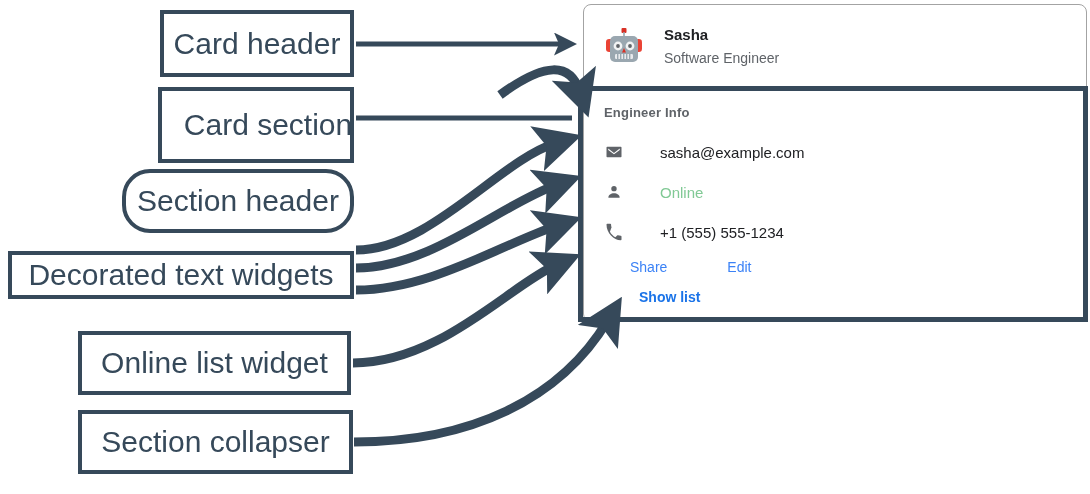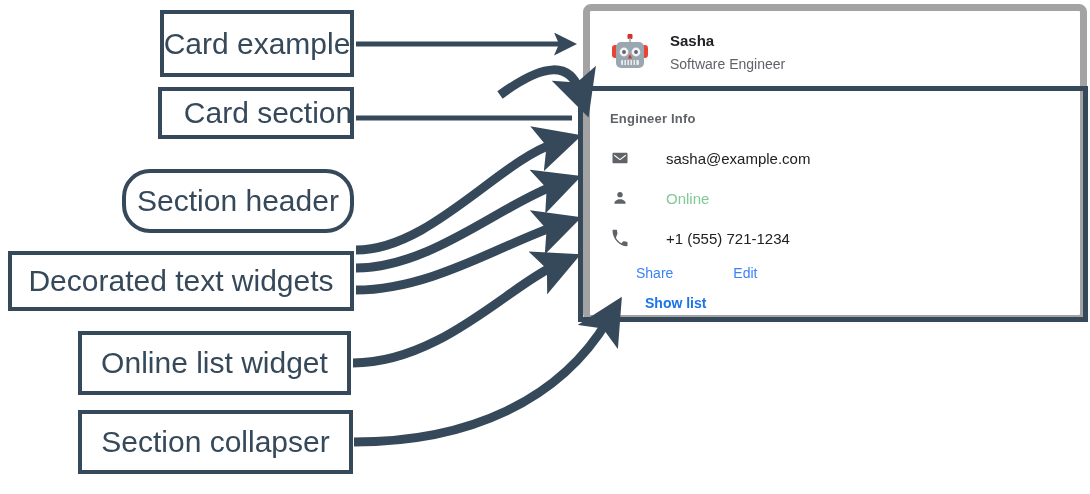--- a/index.html
+++ b/index.html
@@ -26,21 +26,21 @@
     z-index:40;
     white-space:nowrap;
   }
 
   
   #card{
     position:absolute;
     left:583px;top:4px;width:504px;height:318px;
     box-sizing:border-box;
     background:#ffffff;
-    border:7px solid #a3a3a3;
+    border:1px solid #a3a3a3;
     border-radius:8px;
     z-index:10;
   }
   #card-header{
     position:absolute;left:0;top:0;width:100%;height:82px;
     display:flex;align-items:center;
     box-sizing:border-box;
     padding-left:16px;
   }
   #avatar{
@@ -154,21 +154,21 @@
         </span>
         <span class="row-text green">Online</span>
       </div>
 
       <div class="row">
         <span class="row-icon">
           <svg width="18" height="18" viewBox="0 0 24 24" fill="#5f6368">
             <path d="M6.6 10.8c1.6 3.1 4.1 5.6 7.2 7.2l2.4-2.4c.3-.3.7-.4 1.1-.3 1.2.4 2.4.6 3.7.6.6 0 1 .4 1 1V21c0 .6-.4 1-1 1C11.6 22 2 12.4 2 1c0-.6.4-1 1-1h4.1c.6 0 1 .4 1 1 0 1.3.2 2.5.6 3.7.1.4 0 .8-.3 1.1z" transform="translate(0,1)"></path>
           </svg>
         </span>
-        <span class="row-text">+1 (555) 721-1234</span>
+        <span class="row-text">+1 (555) 555-1234</span>
       </div>
 
       <div class="btnrow">
         <span class="linkbtn share">Share</span>
         <span class="linkbtn edit">Edit</span>
       </div>
 
       <div class="collapser">Show list</div>
     </div>
   </div>
@@ -194,32 +194,32 @@
 
     <path d="M356,268 C430,268 500,205 556,185" fill="none" stroke="#36495a" stroke-width="9" marker-end="url(#ah)"></path>
     <path d="M356,290 C430,290 500,245 556,226" fill="none" stroke="#36495a" stroke-width="9" marker-end="url(#ah)"></path>
 
     <path d="M353,363 C440,363 510,285 556,265" fill="none" stroke="#36495a" stroke-width="9" marker-end="url(#ah)"></path>
 
     <path d="M354,442 C470,442 560,400 608,320" fill="none" stroke="#36495a" stroke-width="9" marker-end="url(#ah)"></path>
   </svg>
 
   <div class="callout" style="left:160px;top:10px;width:194px;height:67px;">
-    <span>Card example</span>
-  </div>
-
-  <div class="callout" style="left:158px;top:87px;width:196px;height:52px;padding-left:24px;">
+    <span>Card header</span>
+  </div>
+
+  <div class="callout" style="left:158px;top:87px;width:196px;height:76px;padding-left:24px;">
     <span>Card section</span>
   </div>
 
   <div class="callout" style="left:122px;top:169px;width:232px;height:64px;border-radius:28px;">
     <span>Section header</span>
   </div>
 
-  <div class="callout" style="left:8px;top:251px;width:346px;height:60px;">
+  <div class="callout" style="left:8px;top:251px;width:346px;height:48px;">
     <span>Decorated text widgets</span>
   </div>
 
   <div class="callout" style="left:78px;top:331px;width:273px;height:64px;">
     <span>Online list widget</span>
   </div>
 
   <div class="callout" style="left:78px;top:410px;width:275px;height:64px;">
     <span>Section collapser</span>
   </div>

